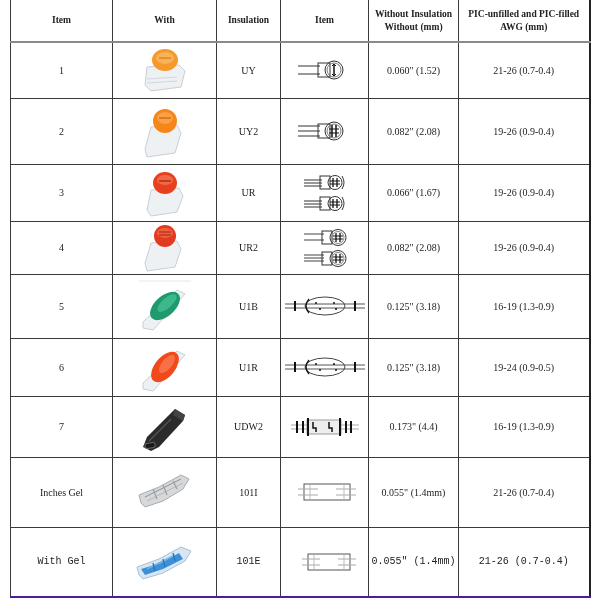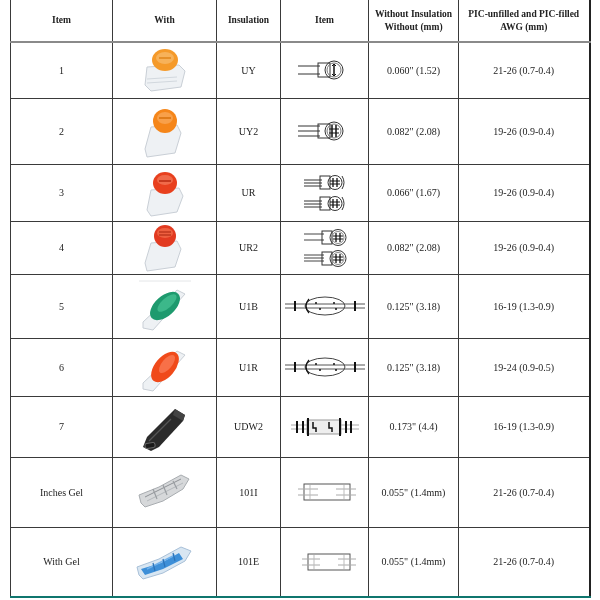--- a/index.html
+++ b/index.html
@@ -5,21 +5,21 @@
   html, body { margin: 0; padding: 0; background: #ffffff; }
   body { width: 600px; height: 600px; position: relative; overflow: hidden;
          font-family: "Liberation Serif", "DejaVu Serif", serif; color: #222; }
   table.spec { position: absolute; left: 10px; top: 0; border-collapse: collapse;
                table-layout: fixed; width: 579px; }
   table.spec td, table.spec th { border: 1px solid #3a3a3a; text-align: center; vertical-align: middle;
                padding: 0; font-size: 10px; font-weight: normal; }
   table.spec th { font-weight: bold; font-size: 9.5px; line-height: 13px; }
   table.spec thead tr { height: 42px; }
   table.spec thead th { border-bottom: 2px solid #8a8a8a; border-top: none; }
-  table.spec tbody tr:last-child td { border-bottom: 2px solid #0f766e; }
+  table.spec tbody tr:last-child td { border-bottom: 2px solid #4c1d95; font-family: Liberation Mono, monospace; }
   table.spec td:last-child, table.spec th:last-child { border-right: 2px solid #222; }
   .cell-text { font-size: 10px; }
   .item-text { font-size: 11px; }
   svg { display: block; margin: 0 auto; }
 </style>
 </head>
 <body>
 
 <table class="spec">
   <colgroup>

